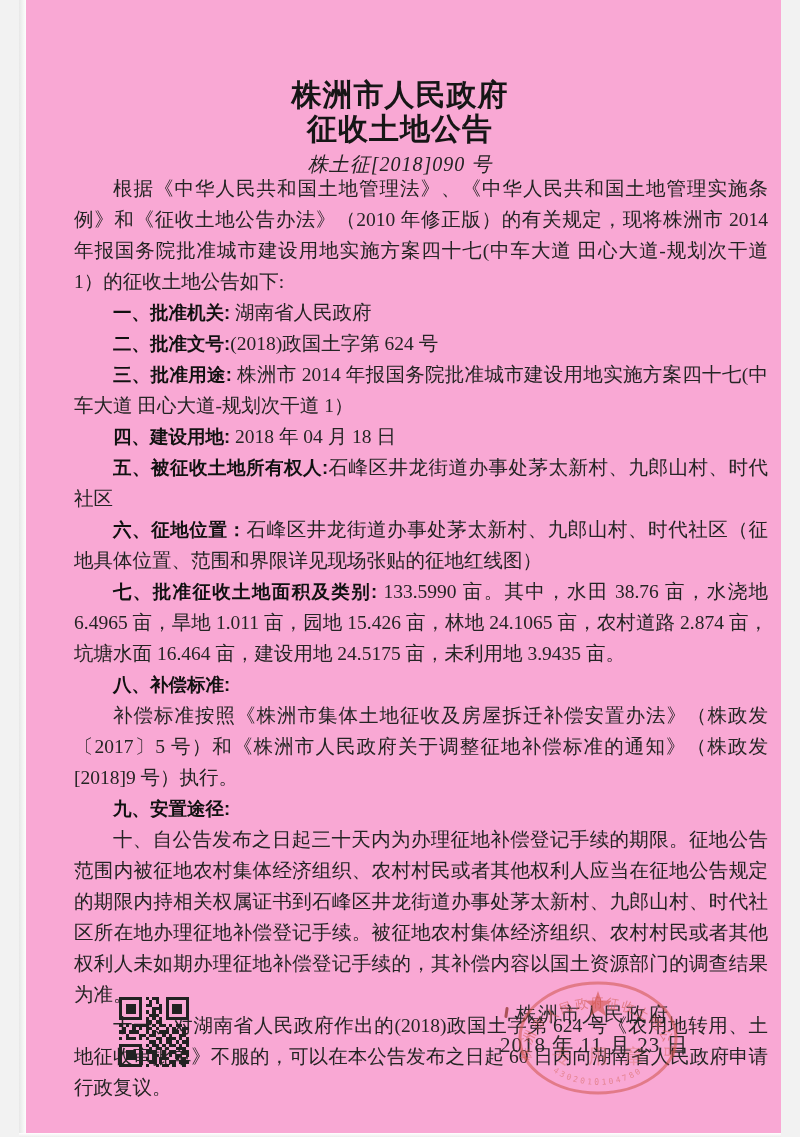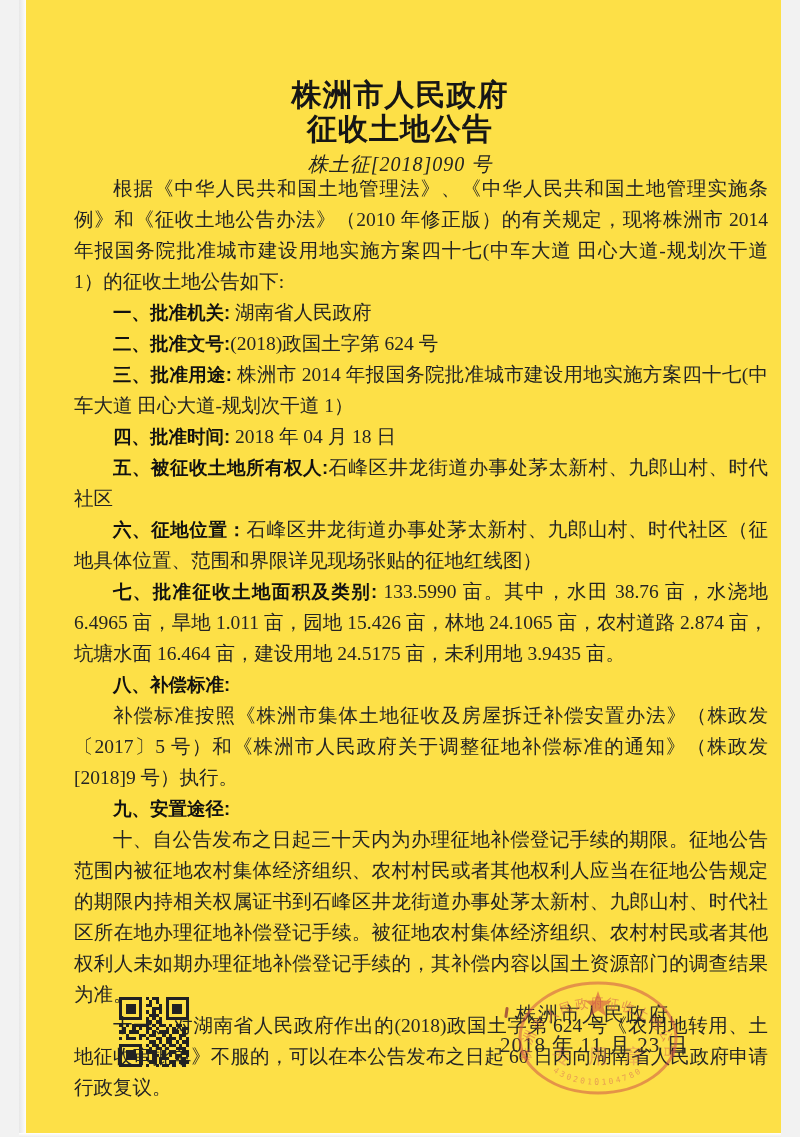--- a/index.html
+++ b/index.html
@@ -1,20 +1,20 @@
 <!DOCTYPE html>
 <html><head>
 <meta charset="utf-8">
 <style>
   html,body{margin:0;padding:0;background:#f2f2f2;}
   .page{
     position:relative;
     width:762px;height:1137px;
     margin:0 auto;
-    background:#fde047;
+    background:#f9a8d4;
     overflow:hidden;
     font-family:"Liberation Serif","DejaVu Serif",serif;
     color:#1f1f1f;
   }
   
   .scan-edge-left{
     position:absolute;left:0;top:0;width:7px;height:100%;
     background:linear-gradient(to right,#e7e7e7,#fdfdfd);
   }
   .scan-edge-bottom{
@@ -84,21 +84,21 @@
     <div class="title-line">株洲市人民政府</div>
     <div class="title-line">征收土地公告</div>
     <div class="doc-number">株土征[2018]090 号</div>
   </div>
 
   <div class="doc-body">
       <p class="para"><span>根据《中华人民共和国土地管理法》、《中华人民共和国土地管理实施条例》和《征收土地公告办法》（2010 年修正版）的有关规定，现将株洲市 2014 年报国务院批准城市建设用地实施方案四十七(中车大道 田心大道-规划次干道 1）的征收土地公告如下:</span></p>
       <p class="para"><span class="seg-bold">一、批准机关:</span><span> 湖南省人民政府</span></p>
       <p class="para"><span class="seg-bold">二、批准文号:</span><span>(2018)政国土字第 624 号</span></p>
       <p class="para"><span class="seg-bold">三、批准用途:</span><span> 株洲市 2014 年报国务院批准城市建设用地实施方案四十七(中车大道 田心大道-规划次干道 1）</span></p>
-      <p class="para"><span class="seg-bold">四、批准时间:</span><span> 2018 年 04 月 18 日</span></p>
+      <p class="para"><span class="seg-bold">四、建设用地:</span><span> 2018 年 04 月 18 日</span></p>
       <p class="para"><span class="seg-bold">五、被征收土地所有权人:</span><span>石峰区井龙街道办事处茅太新村、九郎山村、时代社区</span></p>
       <p class="para"><span class="seg-bold">六、征地位置：</span><span>石峰区井龙街道办事处茅太新村、九郎山村、时代社区（征地具体位置、范围和界限详见现场张贴的征地红线图）</span></p>
       <p class="para"><span class="seg-bold">七、批准征收土地面积及类别:</span><span> 133.5990 亩。其中，水田 38.76 亩，水浇地 6.4965 亩，旱地 1.011 亩，园地 15.426 亩，林地 24.1065 亩，农村道路 2.874 亩，坑塘水面 16.464 亩，建设用地 24.5175 亩，未利用地 3.9435 亩。</span></p>
       <p class="para"><span class="seg-bold">八、补偿标准:</span></p>
       <p class="para"><span>补偿标准按照《株洲市集体土地征收及房屋拆迁补偿安置办法》（株政发〔2017〕5 号）和《株洲市人民政府关于调整征地补偿标准的通知》（株政发[2018]9 号）执行。</span></p>
       <p class="para"><span class="seg-bold">九、安置途径:</span></p>
       <p class="para"><span>十、自公告发布之日起三十天内为办理征地补偿登记手续的期限。征地公告范围内被征地农村集体经济组织、农村村民或者其他权利人应当在征地公告规定的期限内持相关权属证书到石峰区井龙街道办事处茅太新村、九郎山村、时代社区所在地办理征地补偿登记手续。被征地农村集体经济组织、农村村民或者其他权利人未如期办理征地补偿登记手续的，其补偿内容以国土资源部门的调查结果为准。</span></p>
       <p class="para"><span>十一、对湖南省人民政府作出的(2018)政国土字第 624 号《农用地转用、土地征收审批单》不服的，可以在本公告发布之日起 60 日内向湖南省人民政府申请行政复议。</span></p>
     </div>
 

